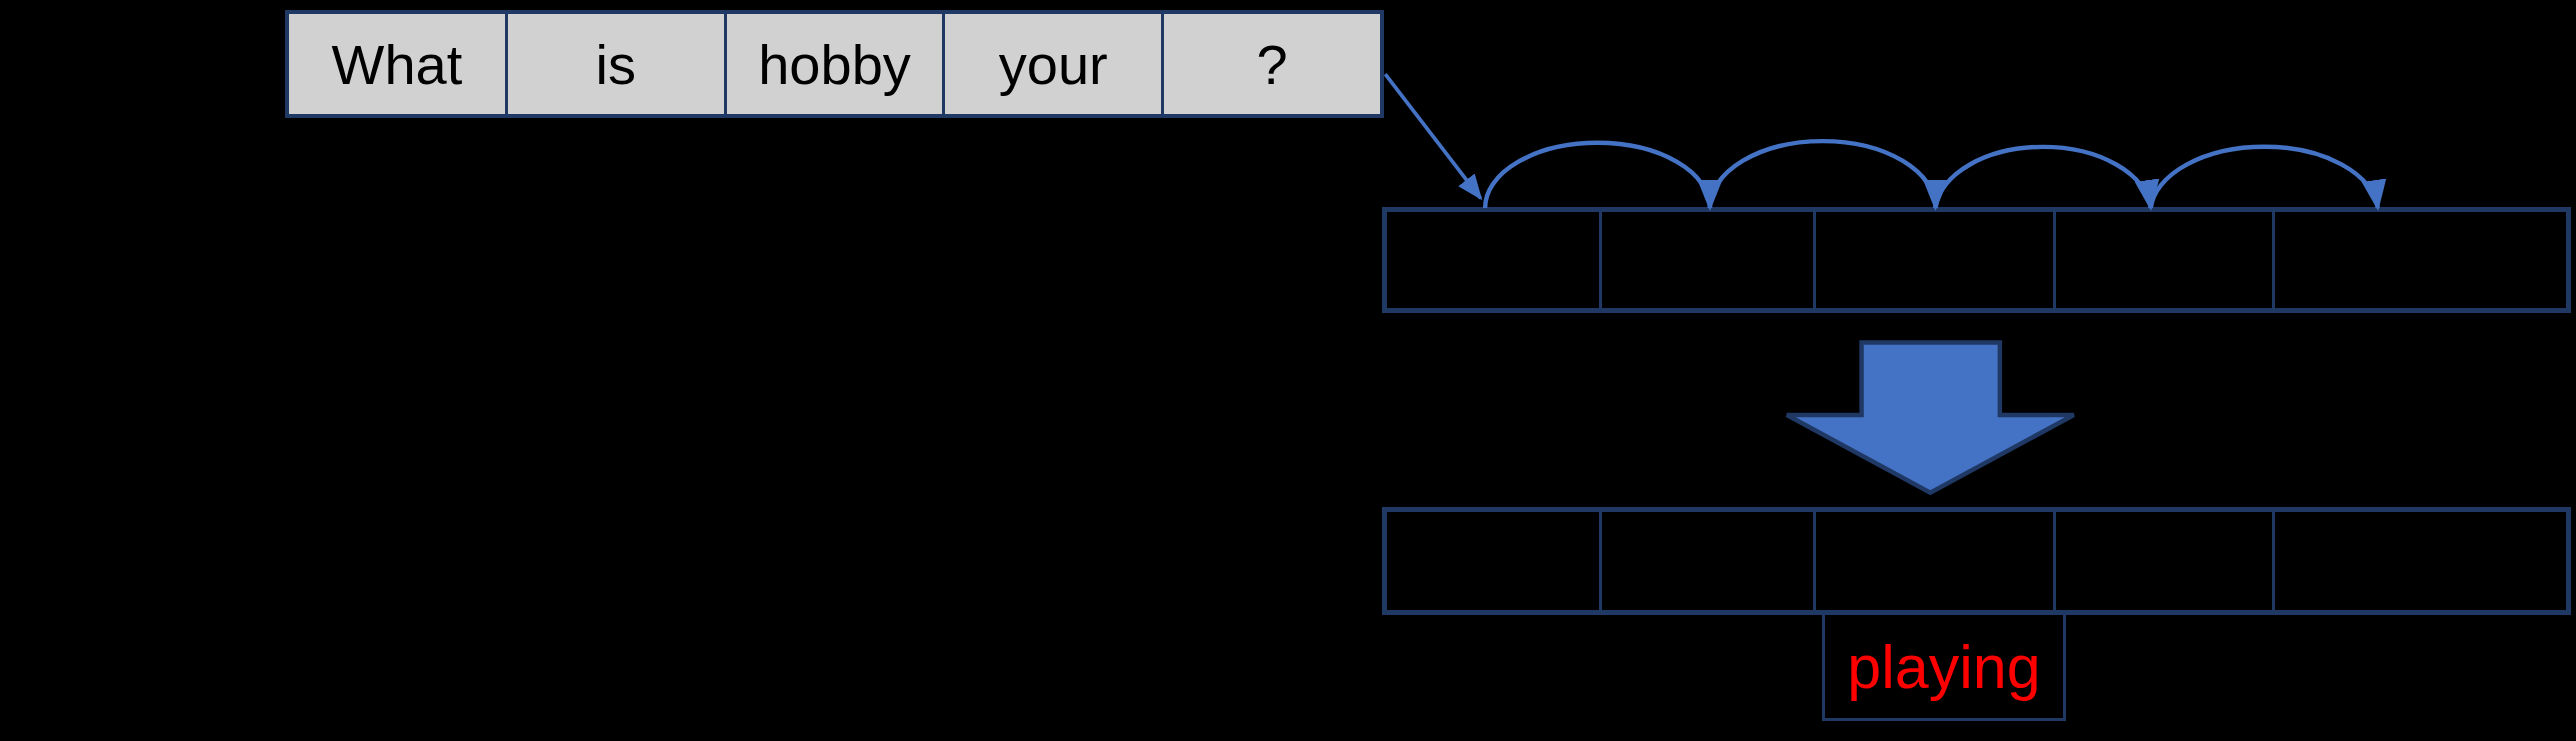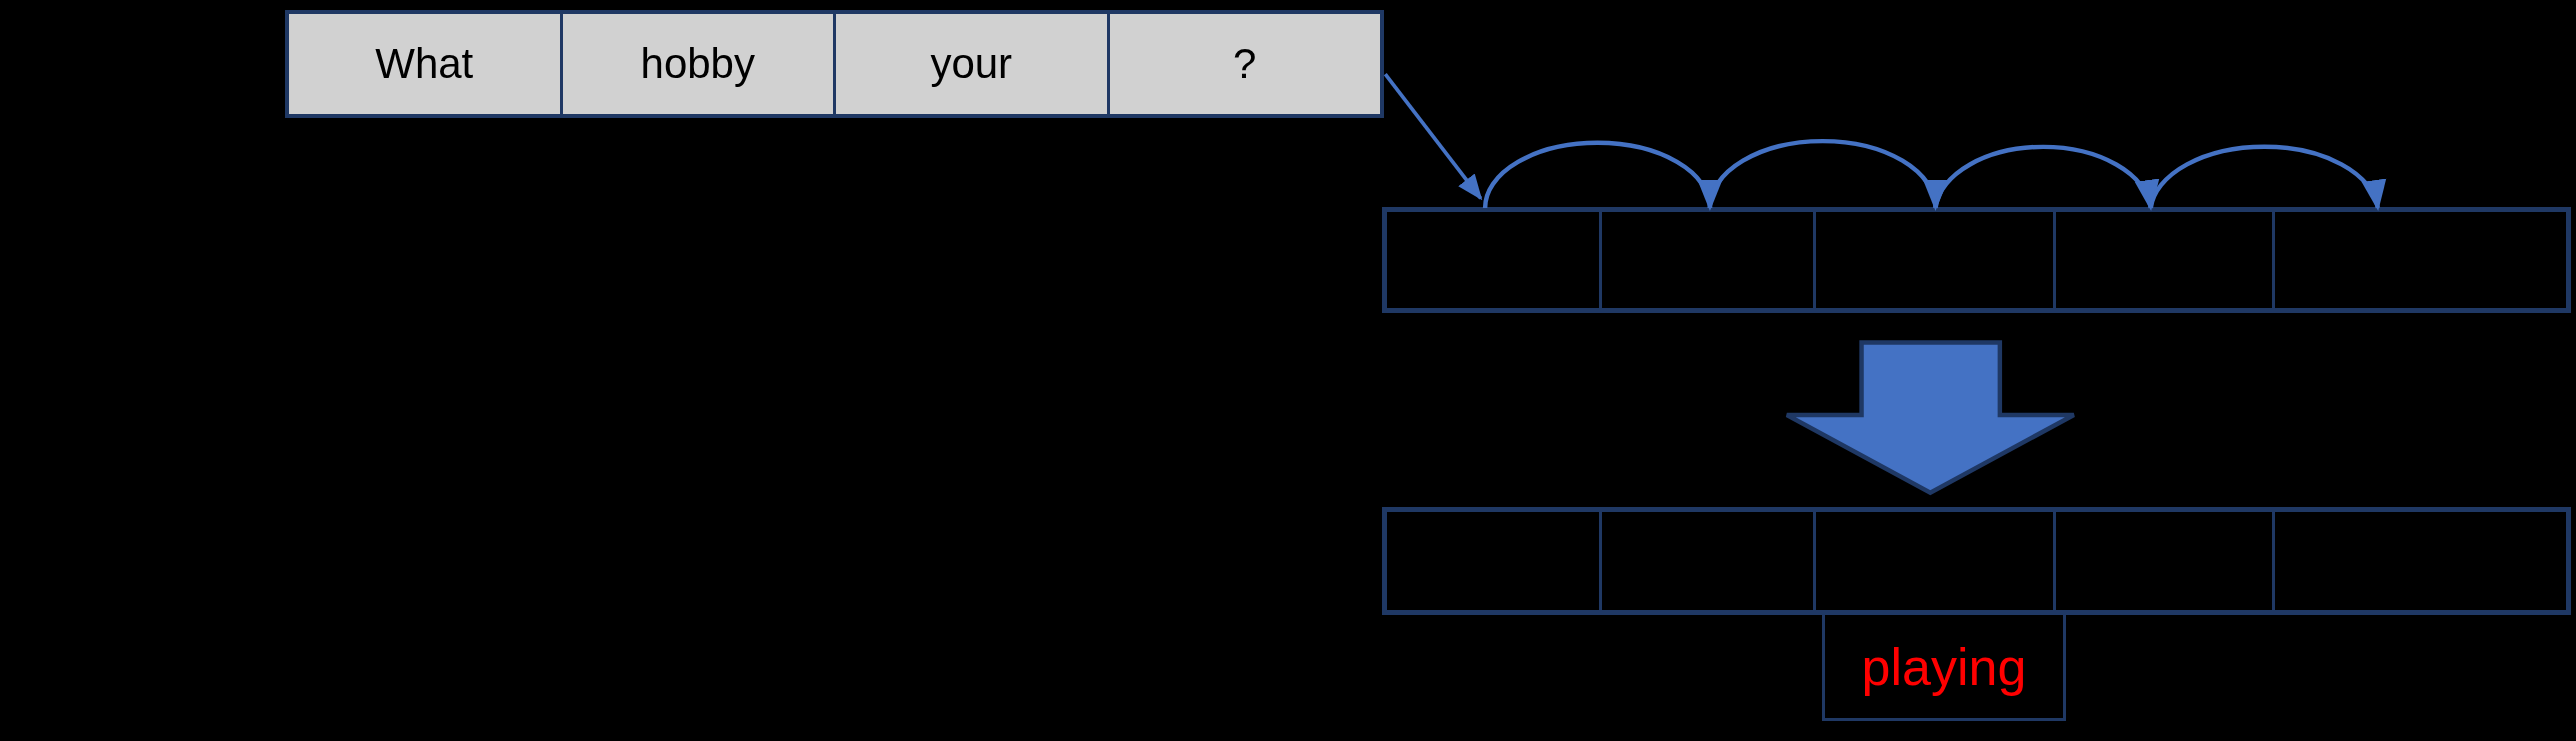--- a/index.html
+++ b/index.html
@@ -25,21 +25,21 @@
     border: 4.4px solid var(--dark-navy);
     display: flex;
   }
   .word-cell {
     flex: 1 1 0;
     background: var(--cell-gray);
     border-right: 3.7px solid var(--dark-navy);
     display: flex;
     align-items: center;
     justify-content: center;
-    font-size: 42px;
+    font-size: 56px;
     color: var(--token-text);
     text-align: right;
   }
   .word-cell:last-child { border-right: none; }
 
   
   .slot-row {
     position: absolute;
     left: 1382px;
     width: 1189px;
@@ -63,40 +63,41 @@
   
   .prediction-cell {
     position: absolute;
     left: 1822px; top: 612px;
     width: 244px; height: 109px;
     box-sizing: border-box;
     border: 3.7px solid var(--dark-navy);
     display: flex;
     align-items: center;
     justify-content: center;
-    font-size: 52px;
+    font-size: 61px;
     color: var(--highlight-red);
   }
 
   
   .connector-layer {
     position: absolute;
     left: 0; top: 0;
     width: 2576px; height: 742px;
     pointer-events: none;
   }
   .connector-layer .arrowhead-path { fill: var(--accent-blue); }
 </style>
 </head>
 <body>
 
 <div id="stage">
 
   <div class="word-table">
     <div class="word-cell">What</div>
+    <div class="word-cell">is</div>
     <div class="word-cell">hobby</div>
     <div class="word-cell">your</div>
     <div class="word-cell">?</div>
   </div>
 
   <div class="slot-row row-middle">
     <div class="slot-cell"></div>
     <div class="slot-cell"></div>
     <div class="slot-cell"></div>
     <div class="slot-cell"></div>

